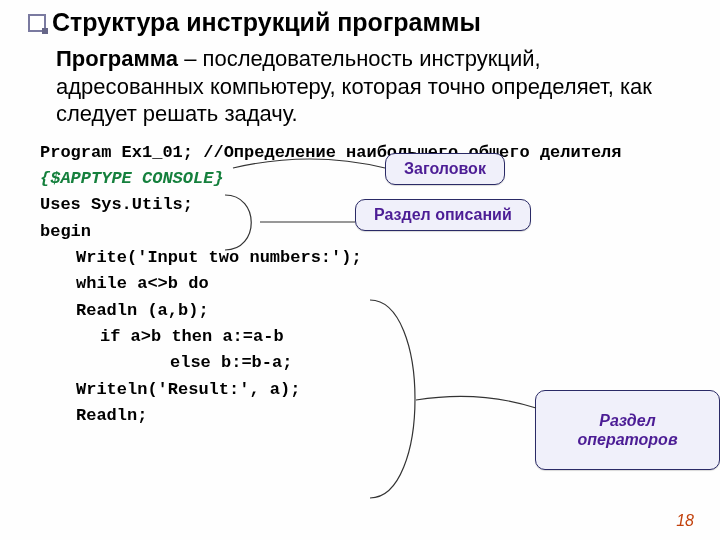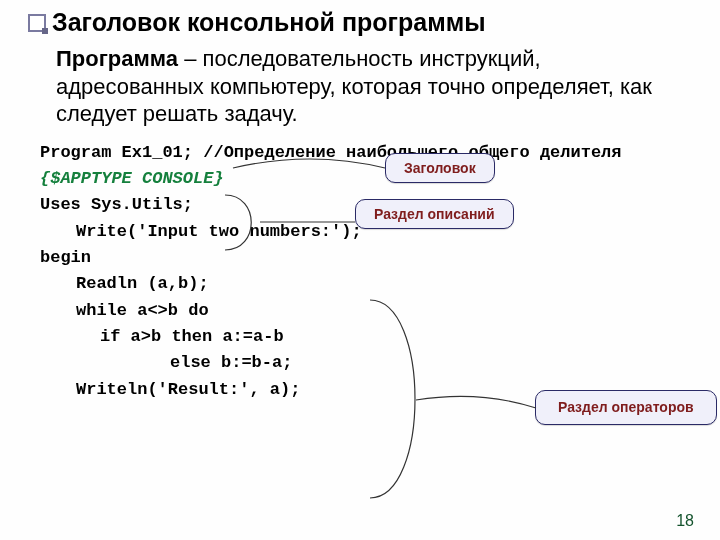--- a/index.html
+++ b/index.html
@@ -64,65 +64,67 @@
   .ind2 { padding-left: 60px; font-family: Liberation Mono, monospace; }
   .ind3 { padding-left: 130px; }
   .hl-comment { color: #000; font-weight: bold; }
   .callout {
     position: absolute;
     background: #f0f0fa;
     border: 1px solid #2a2a66;
     border-radius: 10px;
     padding: 6px 18px;
     font-family: Arial, sans-serif;
-    font-size: 14px;
+    font-size: 16px;
     font-weight: bold;
-    color: #7f1d1d;
+    color: #4c1d95;
     box-shadow: 0 1px 1px rgba(0,0,0,0.15);
   }
   .page-num {
     position: absolute;
     right: 26px;
     bottom: 10px;
     font-size: 16px;
-    color: #14532d;
+    color: #c2410c;
+    font-style: italic;
   }
   svg.lines {
     position: absolute;
     left: 0;
     top: 0;
     pointer-events: none;
   }
 </style>
 </head>
 <body>
 
 <div class="slide">
-  <h1><span class="bullet-square"></span><span>Заголовок консольной программы</span></h1>
+  <h1><span class="bullet-square"></span><span>Структура инструкций программы</span></h1>
 
   <p class="desc">
     <b class="term">Программа</b><span> – последовательность инструкций, адресованных компьютеру, которая точно определяет, как следует решать задачу.</span>
   </p>
 
   <div class="code-block">
     <div class="code-line"><span>Program Ex1_01; </span><span class="hl-comment">//Определение наибольшего общего делителя</span></div>
     <div class="code-line directive">{$APPTYPE CONSOLE}</div>
     <div class="code-line">Uses Sys.Utils;</div>
+    <div class="code-line">begin</div>
     <div class="code-line ind1">Write('Input two numbers:');</div>
-    <div class="code-line">begin</div>
+    <div class="code-line ind1">while a&lt;&gt;b do</div>
     <div class="code-line ind1">Readln (a,b);</div>
-    <div class="code-line ind1">while a&lt;&gt;b do</div>
     <div class="code-line ind2">if a&gt;b then a:=a-b</div>
     <div class="code-line ind3">else b:=b-a;</div>
     <div class="code-line ind1">Writeln('Result:', a);</div>
+    <div class="code-line ind1">Readln;</div>
   </div>
 
   <div class="callout" style="left:385px; top:153px;">Заголовок</div>
   <div class="callout" style="left:355px; top:199px;">Раздел описаний</div>
-  <div class="callout" style="left:535px; top:390px; text-align:center; line-height:1.2; padding:8px 22px;">Раздел операторов</div>
+  <div class="callout" style="left:535px; top:390px; text-align:center; line-height:1.2; padding:20px 22px;font-style:italic;">Раздел операторов</div>
 
   <svg class="lines" width="720" height="540">
     <path d="M 233 168 Q 310 150 385 168" stroke="#333" stroke-width="1.2" fill="none"></path>
     <path d="M 225 195 C 260 195 260 250 225 250" stroke="#333" stroke-width="1.2" fill="none"></path>
     <path d="M 260 222 L 355 222" stroke="#333" stroke-width="1.2" fill="none"></path>
     <path d="M 370 300 C 430 300 430 498 370 498" stroke="#333" stroke-width="1.2" fill="none"></path>
     <path d="M 416 400 Q 480 390 536 408" stroke="#333" stroke-width="1.2" fill="none"></path>
   </svg>
 
   <div class="page-num">18</div>

